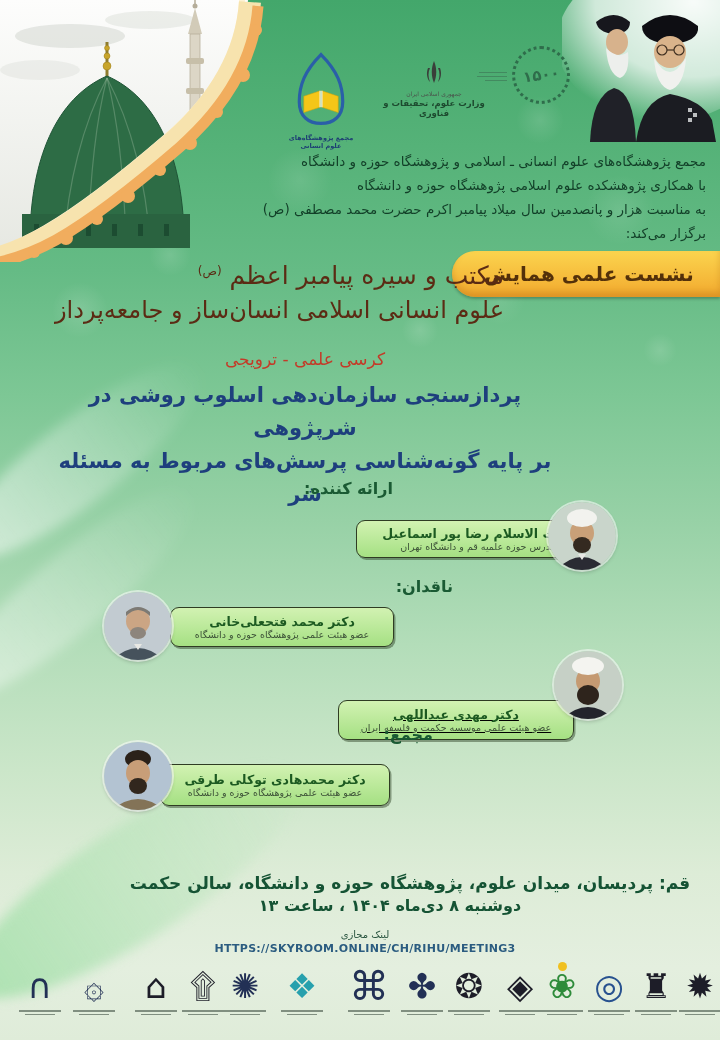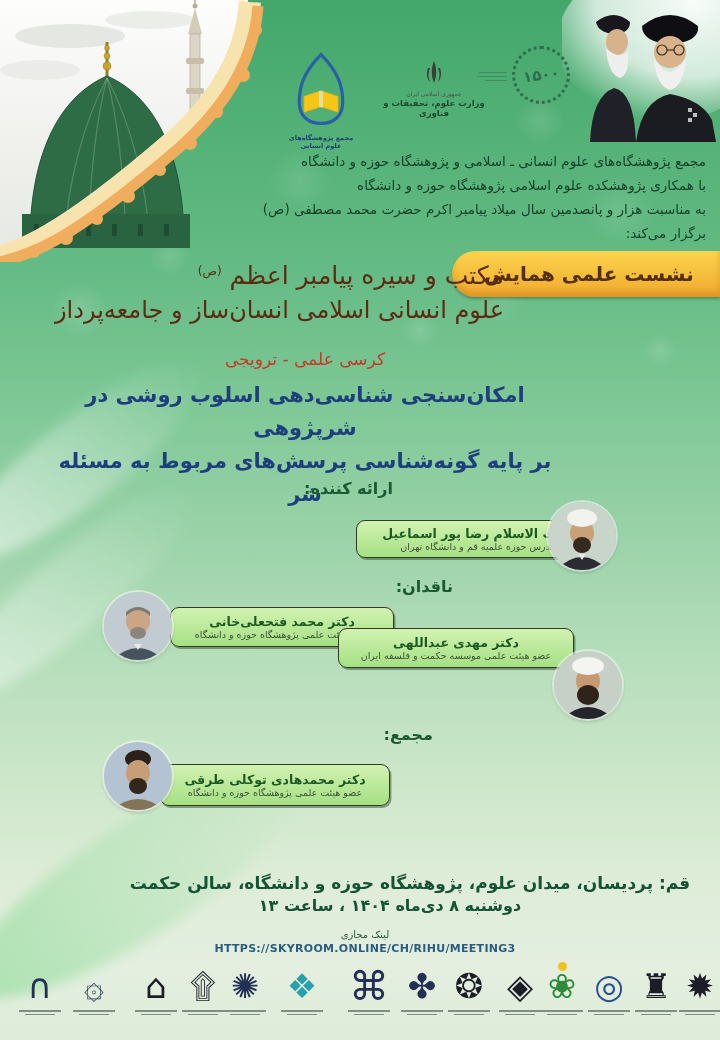--- a/index.html
+++ b/index.html
@@ -67,21 +67,21 @@
   
   .card{position:absolute;border:1.5px solid #2f3c23;border-radius:9px;
     background:linear-gradient(180deg,#d2f2b2,#a5e083);
     box-shadow:1.5px 2px 0 rgba(40,60,30,.45);
     display:flex;flex-direction:column;align-items:center;justify-content:center;
     direction:rtl;text-align:center;}
   .card .nm{font-size:12.5px;font-weight:bold;color:#1c5a21;line-height:15px;}
   .card .rl{font-size:9.5px;color:#3c5137;line-height:12px;}
   .b-presenter{left:356px;top:520px;width:242px;height:36px;}
   .b-critic1{left:170px;top:607px;width:222px;height:38px;}
-  .b-critic2{left:338px;top:628px;width:234px;height:38px;}
+  .b-critic2{left:338px;top:700px;width:234px;height:38px;text-decoration:underline;}
   .b-secretary{left:160px;top:764px;width:228px;height:40px;align-items:center;}
   .photo{position:absolute;width:68px;height:68px;border-radius:50%;overflow:hidden;
     box-shadow:0 0 0 2px rgba(255,255,255,.55),0 2px 4px rgba(0,0,0,.25);}
   .p-presenter{left:548px;top:502px;}
   .p-critic1{left:104px;top:592px;}
   .p-critic2{left:554px;top:651px;}
   .p-secretary{left:104px;top:742px;}
   
   .venue{left:110px;top:873px;width:600px;text-align:center;font-size:17px;
     font-weight:bold;color:#155334;}
@@ -237,21 +237,21 @@
     <div class="t1">
       <span>مکتب و سیره پیامبر اعظم</span>
       <span class="saw">(ص)</span>
     </div>
     <div class="t2">علوم انسانی اسلامی انسان‌ساز و جامعه‌پرداز</div>
   </div>
 
   <div class="abs session rtl">کرسی علمی - ترویجی</div>
 
   <div class="abs topic rtl">
-    <div>امکان‌سنجی شناسی‌دهی اسلوب روشی در شرپژوهی</div>
+    <div>پرداز‌سنجی سازمان‌دهی اسلوب روشی در شرپژوهی</div>
     <div>بر پایه گونه‌شناسی پرسش‌های مربوط به مسئله شر</div>
   </div>
 
   <div class="sec-h h-presenter rtl">ارائه کننده:</div>
   <div class="card b-presenter">
     <div class="nm">حجت الاسلام رضا پور اسماعیل</div>
     <div class="rl">مدرس حوزه علمیه قم و دانشگاه تهران</div>
   </div>
   <div class="photo p-presenter">
     <svg width="68" height="68" viewBox="0 0 68 68">

